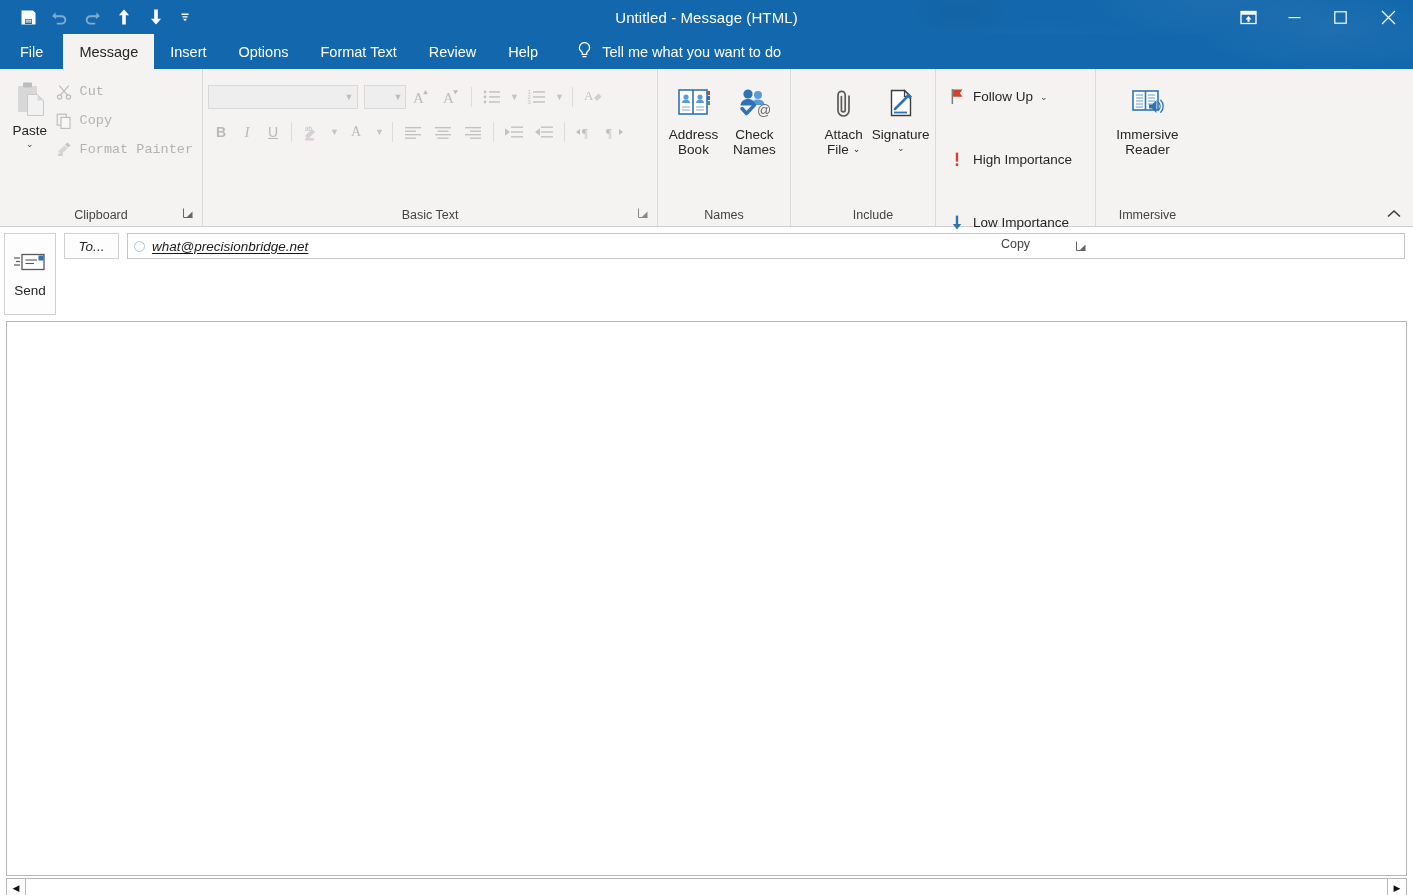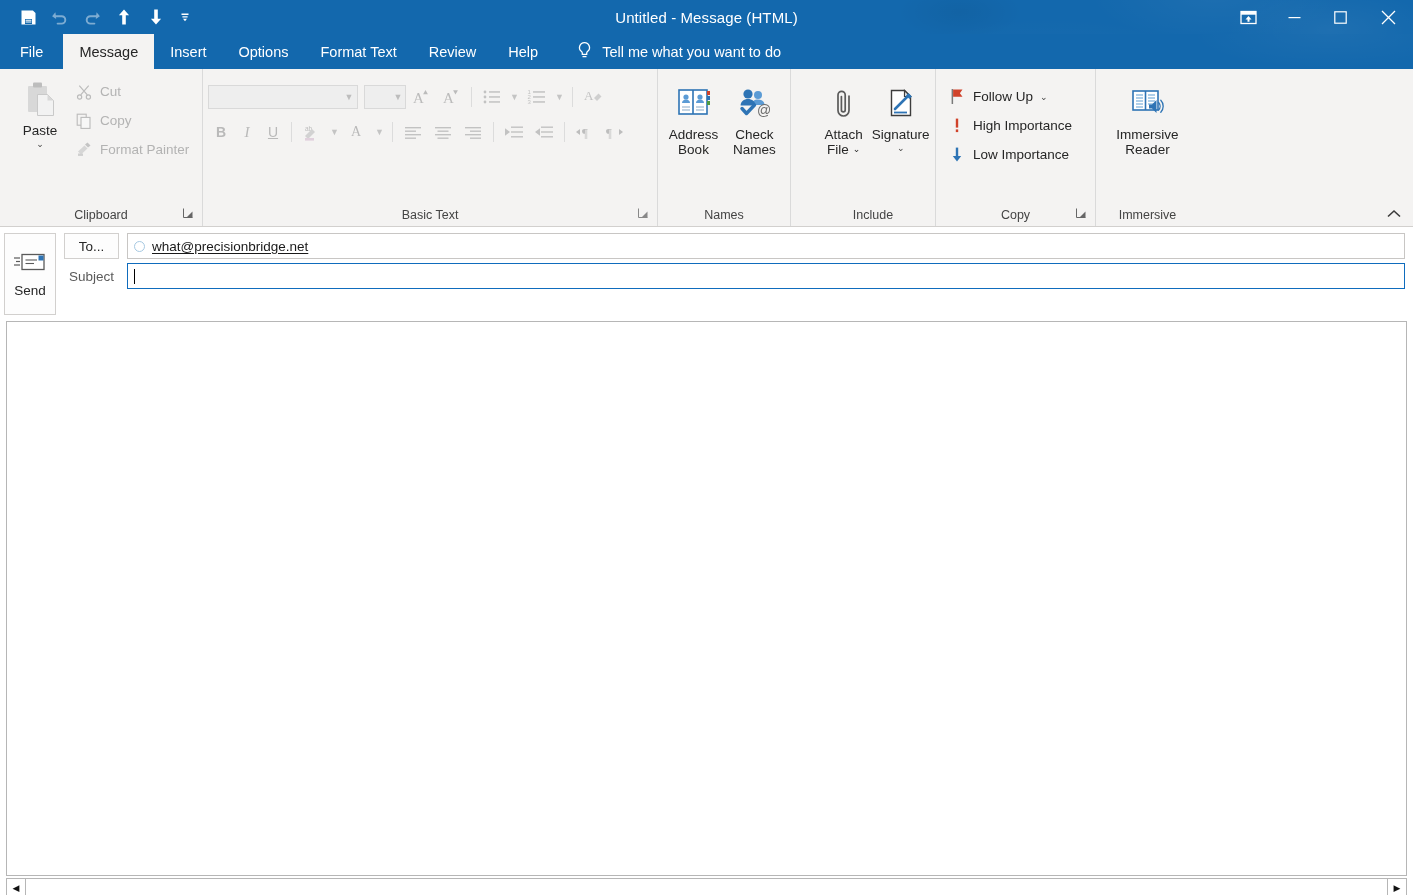--- a/index.html
+++ b/index.html
@@ -191,21 +191,21 @@
   .sendbtn {
     width: 52px; height: 82px;
     border: 1px solid #d2d0ce;
     background: #fdfdfd;
     display: flex; flex-direction: column;
     align-items: center; justify-content: center;
     gap: 7px;
     font-size: 13.5px; color: #262626;
     margin-right: 8px;
   }
-  .fields { flex: 1; }
+  .fields { flex: 1; font-style: italic; }
   .fieldrow { display: flex; align-items: center; margin-bottom: 4px; }
   .fieldbtn {
     width: 55px; height: 26px;
     border: 1px solid #d2d0ce;
     background: #fdfdfd;
     display: flex; align-items: center; justify-content: center;
     font-size: 13.5px; color: #262626;
     margin-right: 8px;
   }
   .fieldlabel {
@@ -372,21 +372,21 @@
           <svg width="36" height="38" viewBox="0 0 36 38">
             <rect x="6" y="5" width="19" height="26" rx="1" fill="#d8d8d8"></rect>
             <rect x="11" y="1.5" width="9" height="5" rx="1" fill="#bdbdbd"></rect>
             <path fill="#f2f2f2" stroke="#c9c9c9" stroke-width="1" d="M15.5 13.5h10l6 6v15h-16z"></path>
             <path fill="#d8d8d8" d="M25.5 13.5l6 6h-6z"></path>
           </svg>
         </span>
         <span class="lbl">Paste</span>
         <span class="caret">⌄</span>
       </div>
-      <div style="display:flex;flex-direction:column;padding-top:3px;">
+      <div style="display:flex;flex-direction:column;padding-top:3px;font-family:Liberation Mono, monospace;">
         <div class="smallrow disabled">
           <span class="si">
             <svg width="16" height="16" viewBox="0 0 16 16">
                 <path fill="none" stroke="#bbbbbb" stroke-width="1.2" d="M3.3 1.6l8 9.2M12.7 1.6l-8 9.2"></path>
                 <circle cx="3.6" cy="13" r="2.1" fill="none" stroke="#bbbbbb" stroke-width="1.2"></circle>
                 <circle cx="12.4" cy="13" r="2.1" fill="none" stroke="#bbbbbb" stroke-width="1.2"></circle>
               </svg>
           </span>
           <span>Cut</span>
         </div>
@@ -635,21 +635,21 @@
           </svg>
         </span>
         <span class="lbl">Signature</span>
         <span class="caret">⌄</span>
       </div>
     </div>
     <div class="rgroup-label">Include</div>
   </div>
 
   <div class="rgroup" style="width:160px;">
-    <div class="rgroup-body" style="flex-direction:column;padding-top:8px;padding-left:8px;">
+    <div class="rgroup-body" style="flex-direction:column;padding-top:8px;padding-left:8px;gap:34px;">
       <div class="smallrow">
         <span class="si">
           <svg width="16" height="17" viewBox="0 0 16 17">
               <rect x="2.6" y="1" width="1.5" height="15" fill="#7a7a7a"></rect>
               <path fill="#d0422a" d="M4.1 1.6h9.4l-2.6 3.6 2.6 3.6H4.1z"></path>
             </svg>
         </span>
         <span>Follow Up</span>
         <span style="font-size:9px;color:#444;">⌄</span>
       </div>
@@ -742,27 +742,20 @@
   </div>
 
   <div class="fields">
     <div class="fieldrow">
       <div class="fieldbtn">To...</div>
       <div class="fieldinput">
         <span class="presence"></span>
         <span class="recipient">what@precisionbridge.net</span>
       </div>
     </div>
-    <div class="fieldrow" style="margin-bottom:0;">
-      <div class="fieldlabel">Subject</div>
-      <div class="fieldinput focused">
-        <span class="caretbar"></span>
-        <span style="font-size:13.5px;"></span>
-      </div>
-    </div>
   </div>
 </div>
 
 <div class="msgbody">
   <span></span>
 </div>
 
 <div class="hscroll">
   <div class="sb-arrow">◀</div>
   <div class="sb-track"></div>

